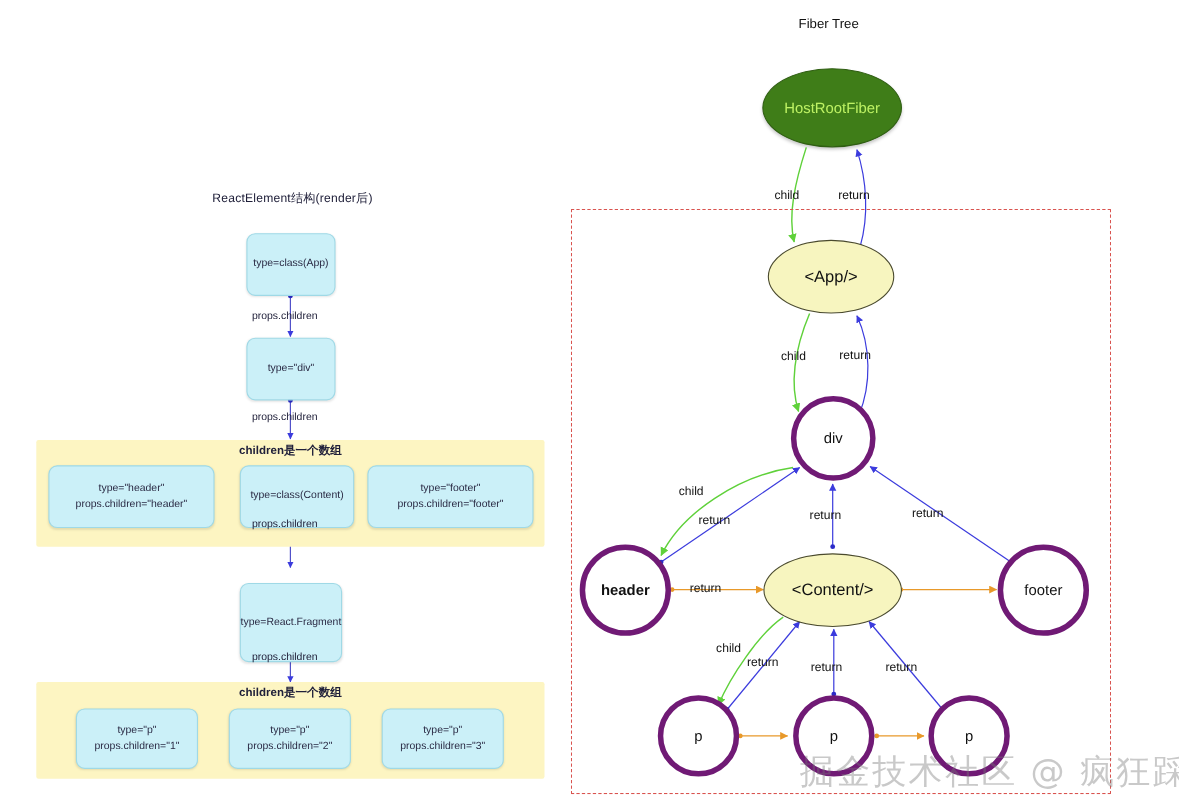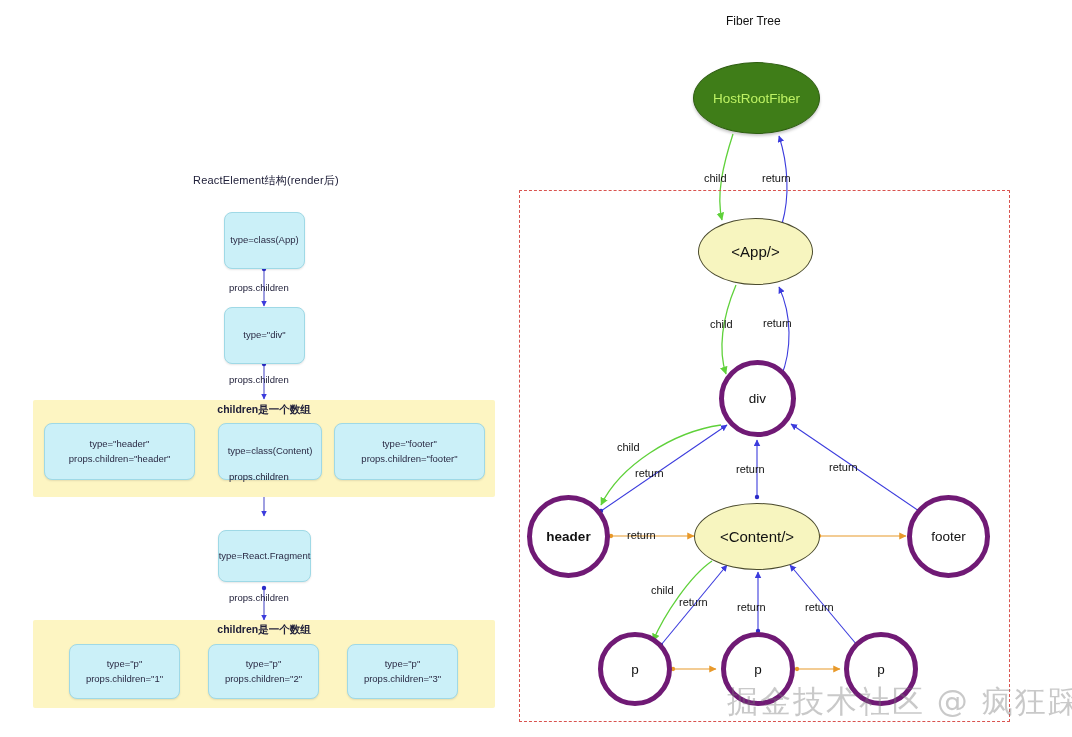--- a/index.html
+++ b/index.html
@@ -215,21 +215,21 @@
 
   <div class="ebox" style="left:218px; top:423px; width:104px; height:57px;">
     <span>type=class(Content)</span>
   </div>
 
   <div class="ebox" style="left:334px; top:423px; width:151px; height:57px;">
     <span>type="footer"</span>
     <span>props.children="footer"</span>
   </div>
 
-  <div class="ebox" style="left:218px; top:530px; width:93px; height:52px;">
+  <div class="ebox" style="left:218px; top:530px; width:93px; height:72px;">
     <span>type=React.Fragment</span>
   </div>
 
   <div class="ebox" style="left:69px; top:644px; width:111px; height:55px;">
     <span>type="p"</span>
     <span>props.children="1"</span>
   </div>
 
   <div class="ebox" style="left:208px; top:644px; width:111px; height:55px;">
     <span>type="p"</span>

